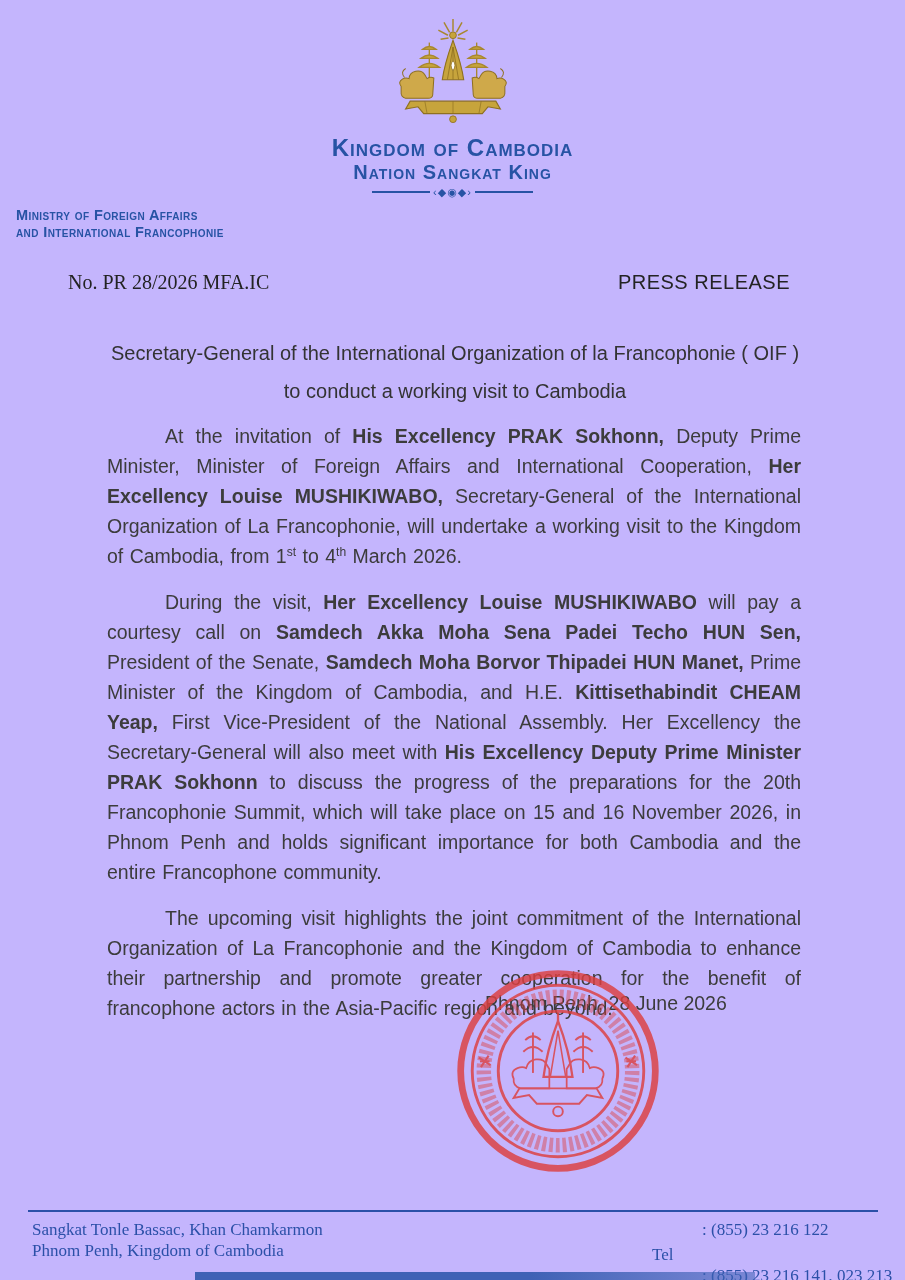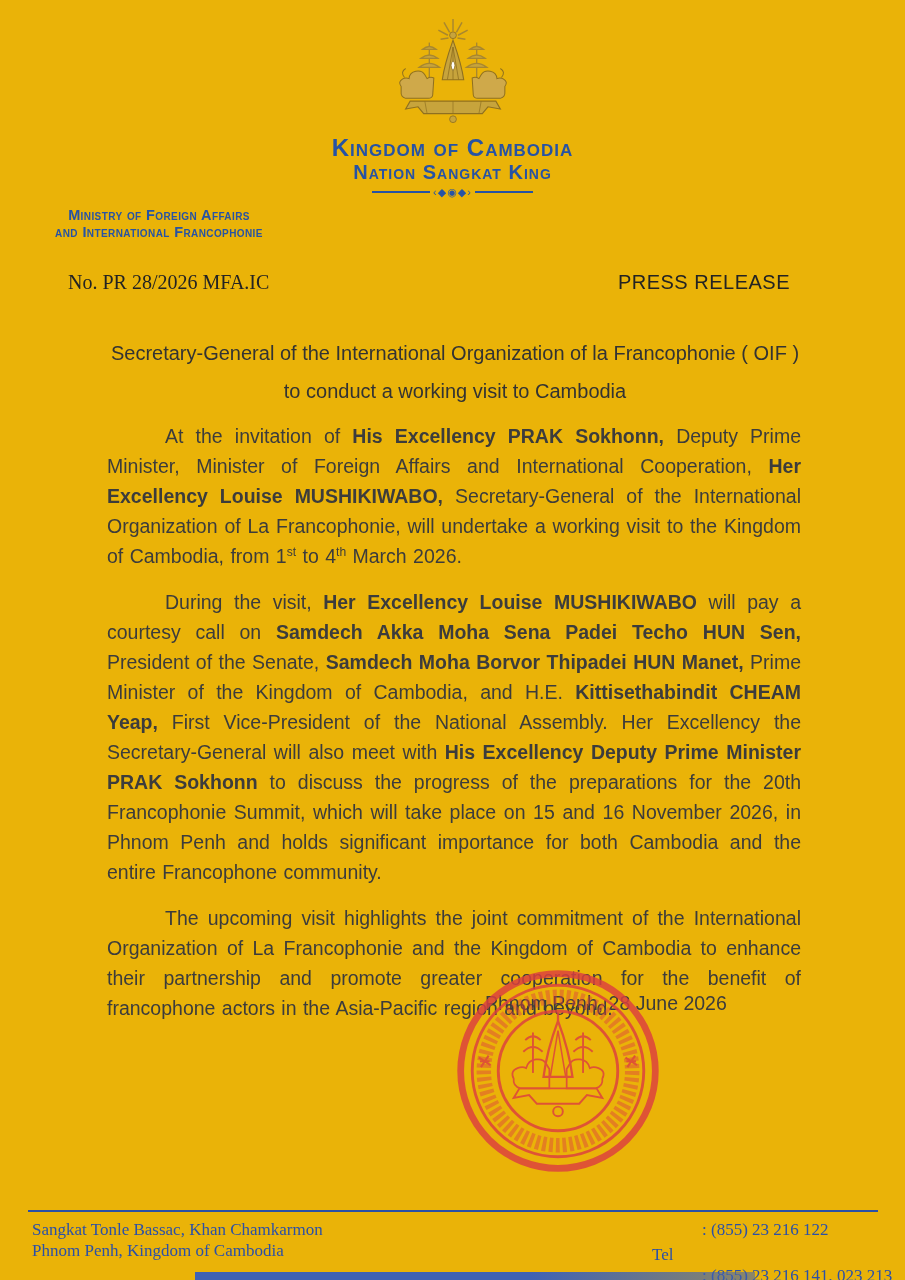--- a/index.html
+++ b/index.html
@@ -1,17 +1,17 @@
 <!DOCTYPE html>
 <html><head>
 <meta charset="utf-8">
 <style>
   html,body{margin:0;padding:0;background:#ffffff;}
   .page{
-    position:relative;width:905px;height:1280px;background:#eab308;overflow:hidden;
+    position:relative;width:905px;height:1280px;background:#c4b5fd;overflow:hidden;
     font-family:"Liberation Sans",sans-serif;color:#3c3c3c;
   }
   .b{font-weight:bold;}
   .sup{vertical-align:super;font-size:0.62em;line-height:0;}
 
   
   .emblem{position:absolute;left:391px;top:10px;width:124px;height:126px;}
   .kingdom{
     position:absolute;left:0;top:134px;width:100%;text-align:center;
     color:#2753a4;font-weight:bold;font-variant:small-caps;
@@ -22,21 +22,21 @@
     color:#2753a4;font-weight:bold;font-variant:small-caps;
     font-size:20px;letter-spacing:1px;
   }
   .divider{
     position:absolute;left:0;top:185px;width:100%;height:14px;
     display:flex;align-items:center;justify-content:center;color:#2753a4;
   }
   .divider .rule{width:58px;height:2px;background:#2753a4;}
   .divider .orn{font-size:11px;letter-spacing:1px;line-height:10px;padding:0 3px;}
   .ministry{
-    position:absolute;left:16px;top:207px;width:286px;text-align:center;
+    position:absolute;left:16px;top:207px;width:286px;text-align:left;
     color:#2753a4;font-weight:bold;font-variant:small-caps;
     font-size:14.5px;line-height:17px;letter-spacing:.4px;
   }
   .refrow{position:absolute;left:0;top:271px;width:100%;font-size:20px;color:#232323;}
   .refno{position:absolute;left:68px;top:0;font-family:Liberation Serif, serif;}
   .doctype{position:absolute;right:115px;top:0;letter-spacing:.5px;}
 
   
   .title{
     position:absolute;left:60px;top:334px;width:790px;text-align:center;

